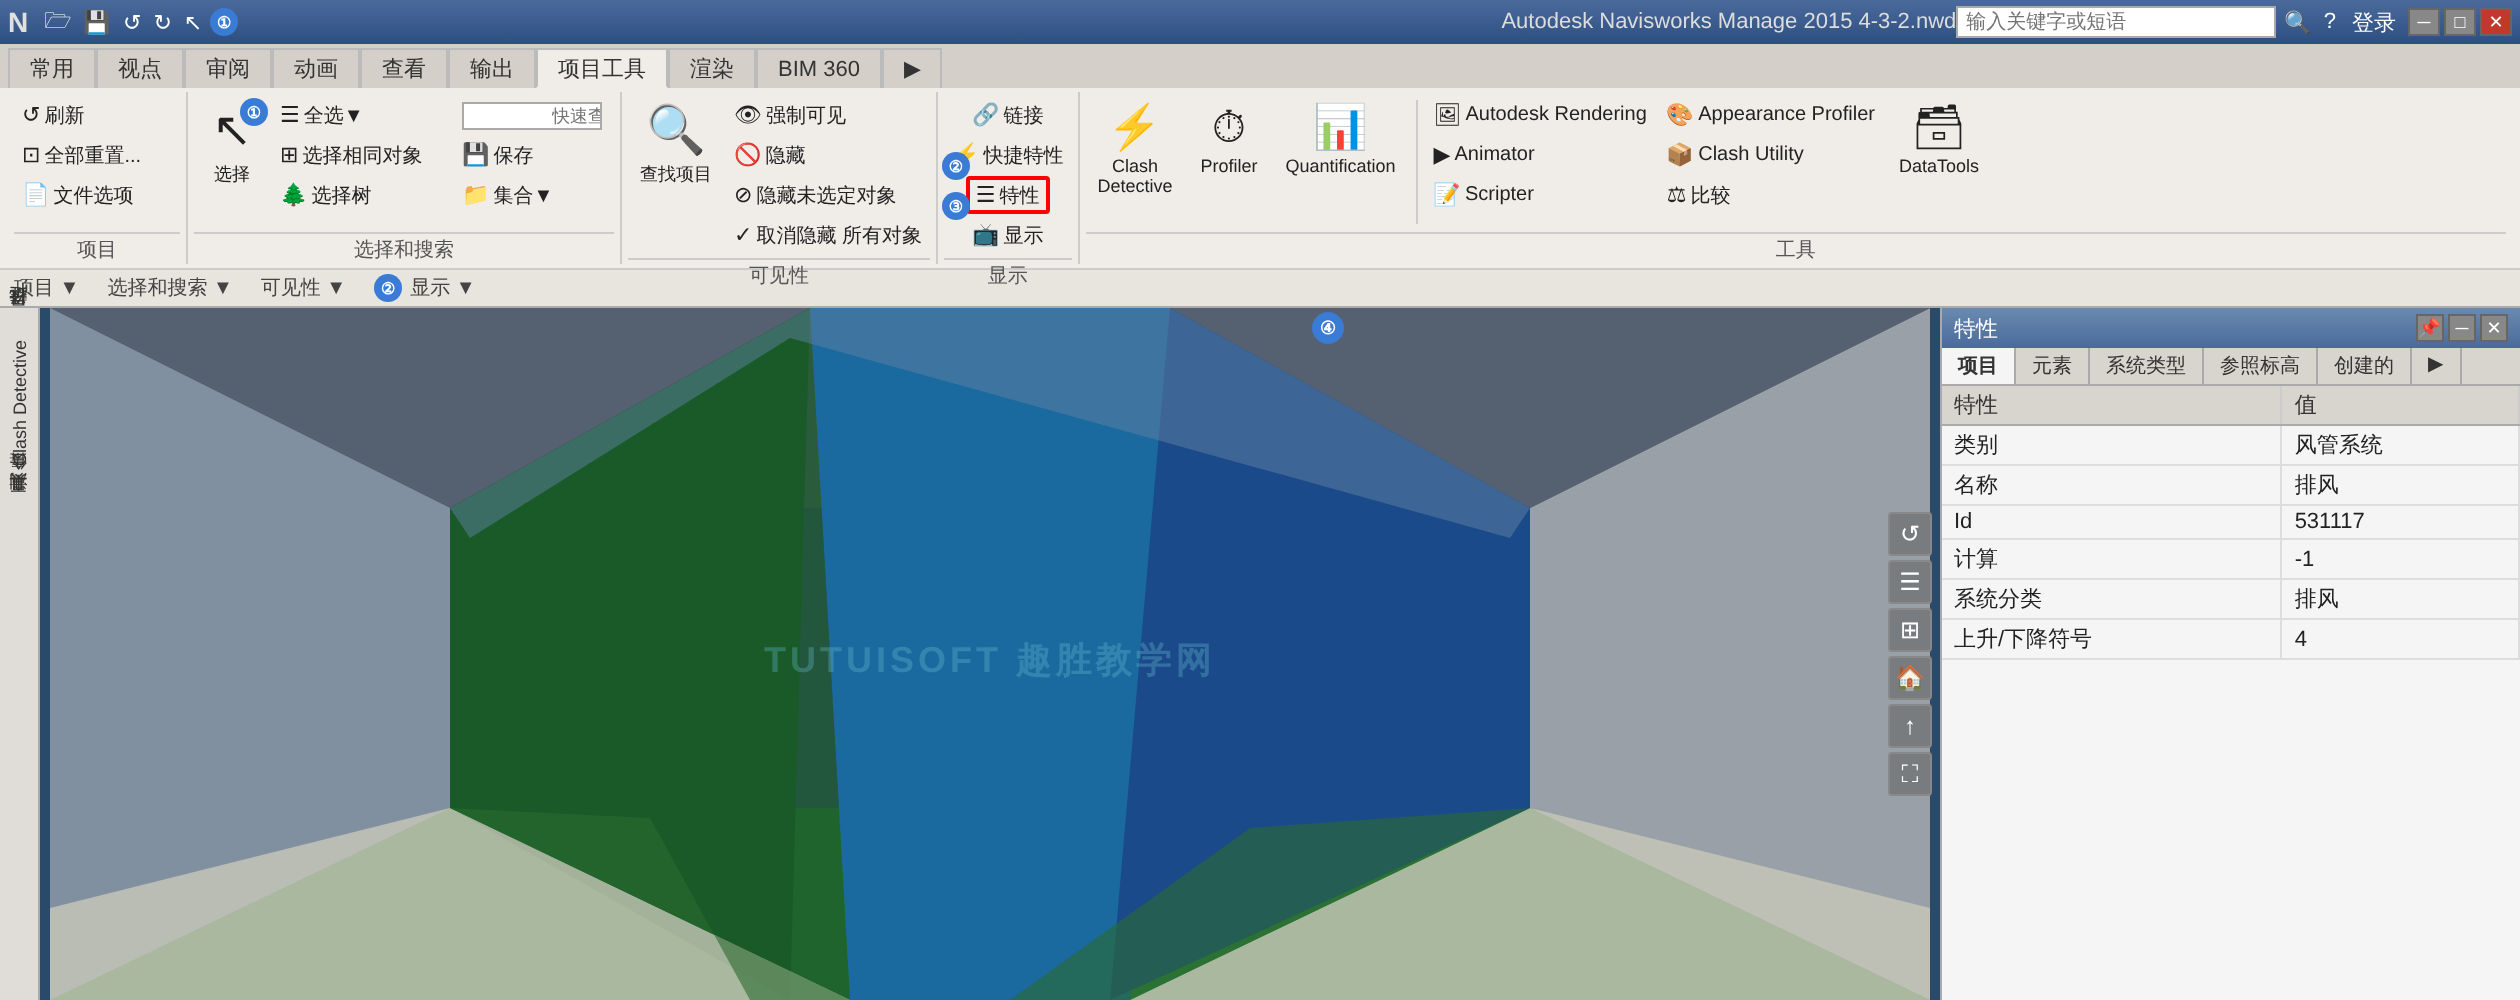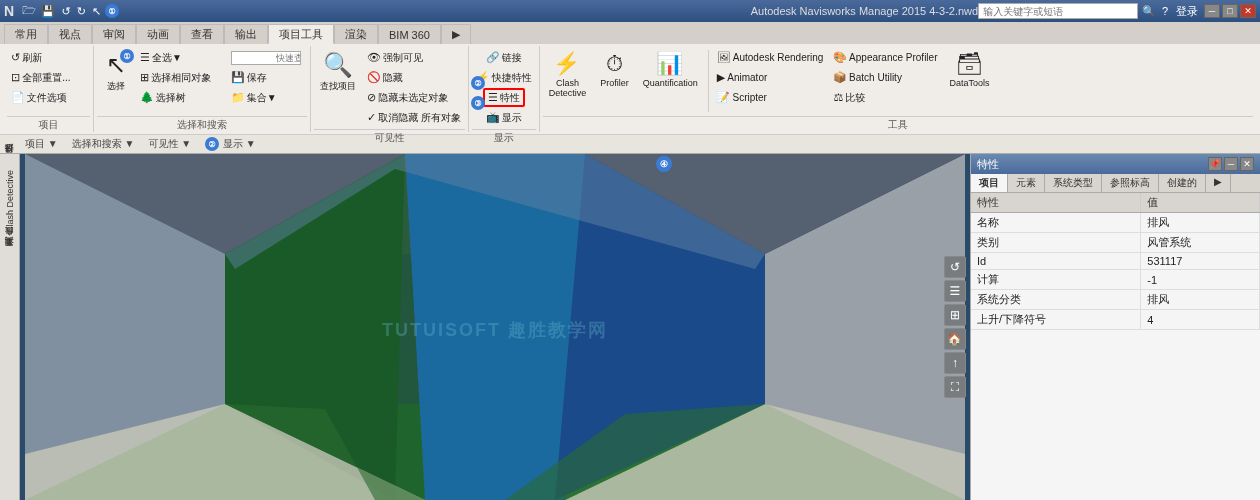--- a/index.html
+++ b/index.html
@@ -85,21 +85,21 @@
     .ribbon-sep { width: 1px; background: #ccc; margin: 2px 2px; align-self: stretch; }
 
     
     .ribbon-subbar {
       display: flex;
       align-items: center;
       background: #e8e4de;
       border-top: 1px solid #ccc;
       border-bottom: 1px solid #aaa;
       height: 20px;
-      padding: 0 22px;
+      padding: 0 4px;
       gap: 8px;
       font-size: 10px;
       color: #444;
     }
     .subbar-item {
       display: flex;
       align-items: center;
       gap: 2px;
       cursor: pointer;
       padding: 1px 3px;
@@ -478,21 +478,21 @@
           <span>Scripter</span>
         </div>
       </div>
       <div style="display:flex;flex-direction:column;gap:1px;justify-content:space-around;">
         <div class="tool-small-btn">
           <span class="sm-icon">🎨</span>
           <span>Appearance Profiler</span>
         </div>
         <div class="tool-small-btn">
           <span class="sm-icon">📦</span>
-          <span>Batch Utility</span>
+          <span>Clash Utility</span>
         </div>
         <div class="tool-small-btn">
           <span class="sm-icon">⚖</span>
           <span>比较</span>
         </div>
       </div>
       <div class="tool-large-btn">
         <span style="font-size:22px;">🗃</span>
         <span>DataTools</span>
       </div>
@@ -600,26 +600,26 @@
     <div class="panel-table">
       <table>
         <thead>
           <tr>
             <th>特性</th>
             <th>值</th>
           </tr>
         </thead>
         <tbody id="properties-tbody">
         <tr>
+              <td>类别</td>
+              <td>风管系统</td>
+            </tr>
+            <tr>
               <td>名称</td>
               <td>排风</td>
-            </tr>
-            <tr>
-              <td>类别</td>
-              <td>风管系统</td>
             </tr>
             <tr>
               <td>Id</td>
               <td>531117</td>
             </tr>
             <tr>
               <td>计算</td>
               <td>-1</td>
             </tr>
             <tr>

